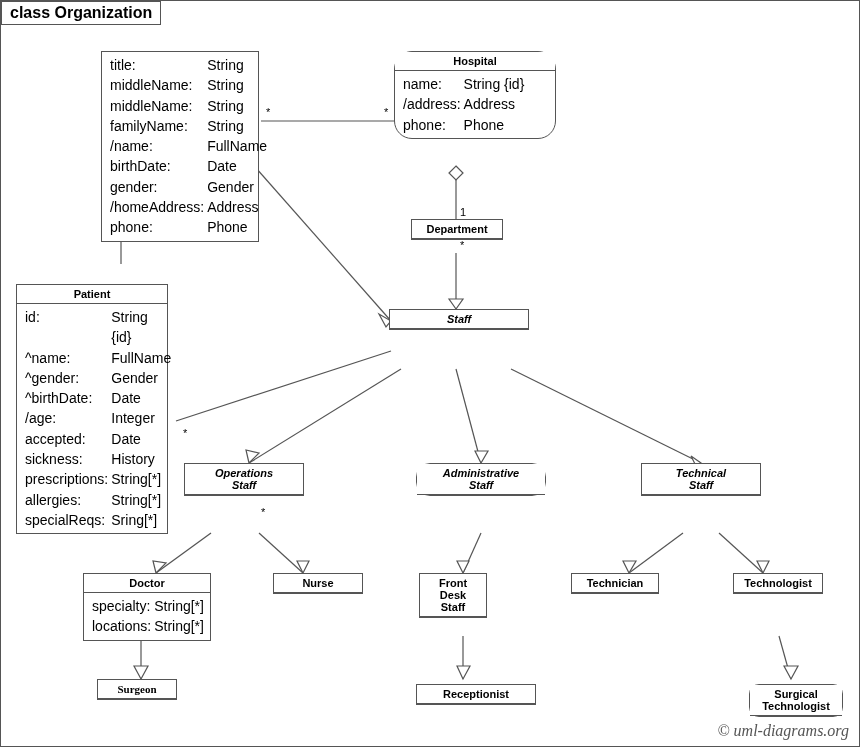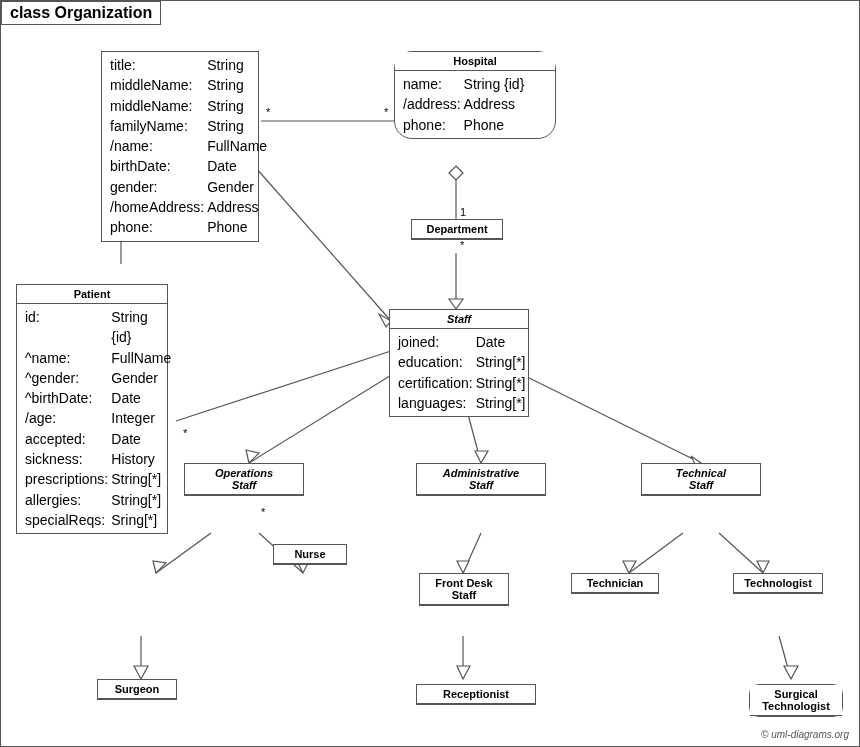--- a/index.html
+++ b/index.html
@@ -59,23 +59,24 @@
       position: absolute;
       top: 0; left: 0;
       width: 860px;
       height: 747px;
       pointer-events: none;
     }
     .copyright {
       position: absolute;
       bottom: 6px;
       right: 10px;
-      font-size: 10px;
+      font-size: 16px;
       color: #555;
       font-style: italic;
+      font-family: Liberation Serif, serif;
     }
   </style>
 </head>
 <body>
 
 <div id="diagram-container">
   <div class="diagram-title">class Organization</div>
 
   <svg class="lines">
 
@@ -203,42 +204,20 @@
         </table>
     </div>
   </div>
 
   <div class="uml-box" style="left:410px;top:218px;width:92px;">
     <div class="uml-box-header">Department</div>
   </div>
 
   <div class="uml-box" style="left:388px;top:308px;width:140px;">
     <div class="uml-box-header italic">Staff</div>
-    <div class="uml-box-body">
-      <table>
-        <tbody>
-            <tr>
-              <td>joined:</td>
-              <td>Date</td>
-            </tr>
-        <tr>
-              <td>education:</td>
-              <td>String[*]</td>
-            </tr>
-        <tr>
-              <td>certification:</td>
-              <td>String[*]</td>
-            </tr>
-        <tr>
-              <td>languages:</td>
-              <td>String[*]</td>
-            </tr>
-      </tbody>
-        </table>
-    </div>
   </div>
 
   <div class="uml-box" style="left:15px;top:263px;width:152px;margin-top:20px;">
     <div class="uml-box-header">Patient</div>
     <div class="uml-box-body">
       <table>
         <tbody>
             <tr>
               <td>id:</td>
               <td>String {id}</td>
@@ -281,46 +260,63 @@
             </tr>
       </tbody>
         </table>
     </div>
   </div>
 
   <div class="uml-box" style="left:183px;top:462px;width:120px;">
     <div class="uml-box-header italic" style="font-style:italic;">Operations<br>Staff</div>
   </div>
 
-  <div class="uml-box" style="left:415px;top:462px;width:130px;">
+  <div class="uml-box" style="left:415px;top:462px;width:130px;border-radius:14px;">
     <div class="uml-box-header italic" style="font-style:italic;">Administrative<br>Staff</div>
   </div>
 
   <div class="uml-box" style="left:640px;top:462px;width:120px;">
     <div class="uml-box-header italic" style="">Technical<br>Staff</div>
   </div>
 
-
-  <div class="uml-box" style="left:272px;top:543px;width:74px;">
+  <div class="uml-box" style="left:82px;top:572px;width:128px;">
+    <div class="uml-box-header">Doctor</div>
+    <div class="uml-box-body">
+      <table>
+        <tbody>
+            <tr>
+              <td>specialty:</td>
+              <td>String[*]</td>
+            </tr>
+        <tr>
+              <td>locations:</td>
+              <td>String[*]</td>
+            </tr>
+      </tbody>
+        </table>
+    </div>
+  </div>
+
+  <div class="uml-box" style="left:272px;top:572px;width:90px;">
     <div class="uml-box-header">Nurse</div>
   </div>
 
-  <div class="uml-box" style="left:418px;top:572px;width:90px;">
+  <div class="uml-box" style="left:418px;top:572px;width:68px;">
     <div class="uml-box-header">Front Desk<br>Staff</div>
   </div>
 
   <div class="uml-box" style="left:570px;top:572px;width:88px;">
     <div class="uml-box-header">Technician</div>
   </div>
 
   <div class="uml-box" style="left:732px;top:572px;width:90px;">
     <div class="uml-box-header">Technologist</div>
   </div>
 
-  <div class="uml-box" style="left:96px;top:678px;width:80px;">
+  <div class="uml-box" style="left:96px;top:678px;width:80px;font-family:Liberation Serif, serif;">
     <div class="uml-box-header">Surgeon</div>
   </div>
 
   <div class="uml-box" style="left:415px;top:683px;width:120px;">
     <div class="uml-box-header">Receptionist</div>
   </div>
 
   <div class="uml-box" style="left:748px;top:683px;width:94px;border-radius:10px;">
     <div class="uml-box-header">Surgical<br>Technologist</div>
   </div>

